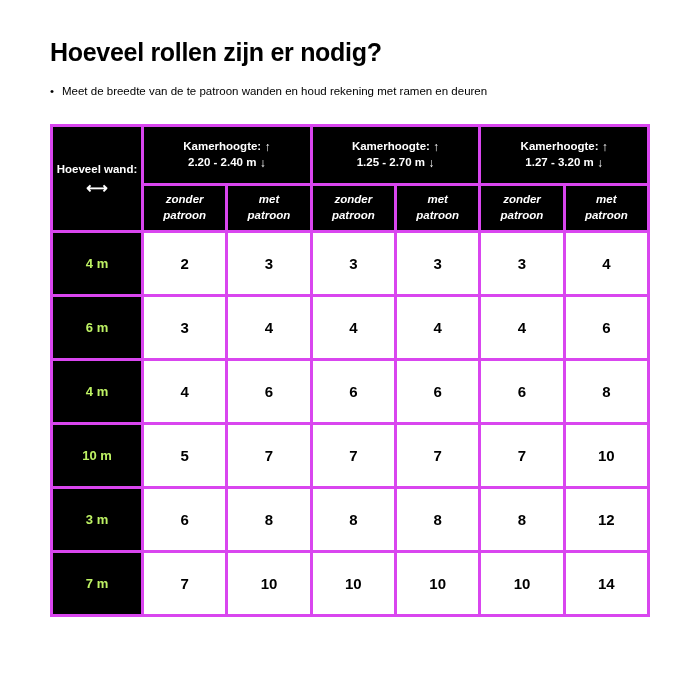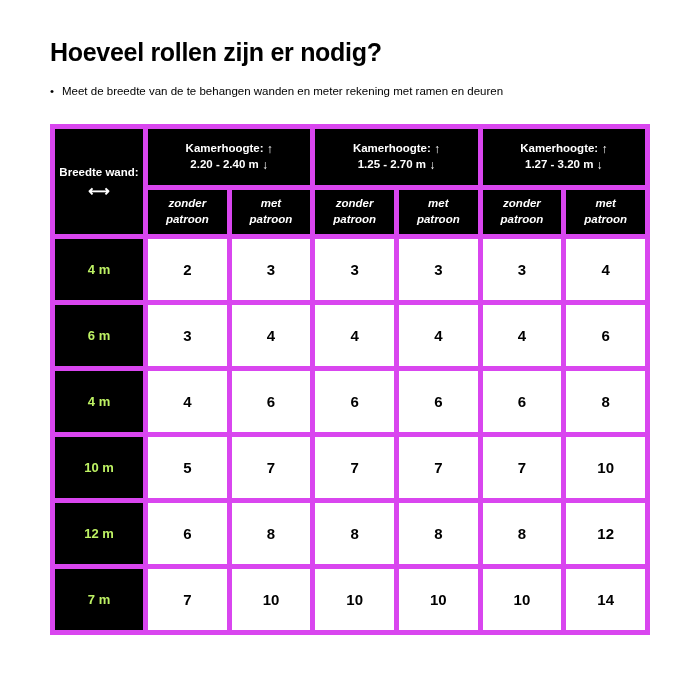--- a/index.html
+++ b/index.html
@@ -49,21 +49,21 @@
     font-size: 11.5px;
   }
 
   table.rolls {
     border-collapse: collapse;
     width: 600px;
     table-layout: fixed;
     background: #000000;
   }
   table.rolls td, table.rolls th {
-    border: 5px solid #d946ef;
+    border: 3px solid #d946ef;
     padding: 0;
     margin: 12px;
   }
 
   .hdr-black {
     background: #000000;
     color: #ffffff;
     text-align: center;
     vertical-align: middle;
     font-weight: bold;
@@ -144,28 +144,28 @@
   }
 </style>
 </head>
 <body>
 
 <div class="page">
 
   <h1 class="title">Hoeveel rollen zijn er nodig?</h1>
 
   <ul class="bullets">
-    <li>Meet de breedte van de te behangen wanden en meter rekening met ramen en deuren</li>
+    <li>Meet de breedte van de te patroon wanden en houd rekening met ramen en deuren</li>
   </ul>
 
   <table class="rolls">
     <tbody>
       <tr>
         <td class="corner-cell corner-top" rowspan="2">
-          <span>Breedte</span>
+          <span>Hoeveel</span>
           <span>wand:</span>
           <span class="harrow">⟷</span>
         </td>
         <td class="hdr-black height-group" colspan="2">
           <span class="line1"><span>Kamerhoogte:</span> <span class="arrow-up">↑</span></span>
           <span class="line2"><span>2.20 - 2.40 m</span> <span class="arrow-down">↓</span></span>
         </td>
         <td class="hdr-black height-group" colspan="2">
           <span class="line1"><span>Kamerhoogte:</span> <span class="arrow-up">↑</span></span>
           <span class="line2"><span>1.25 - 2.70 m</span> <span class="arrow-down">↓</span></span>
@@ -233,21 +233,21 @@
       <tr>
         <td class="row-label">10 m</td>
         <td class="cell">5</td>
         <td class="cell">7</td>
         <td class="cell">7</td>
         <td class="cell">7</td>
         <td class="cell">7</td>
         <td class="cell">10</td>
       </tr>
       <tr>
-        <td class="row-label">12 m</td>
+        <td class="row-label">3 m</td>
         <td class="cell">6</td>
         <td class="cell">8</td>
         <td class="cell">8</td>
         <td class="cell">8</td>
         <td class="cell">8</td>
         <td class="cell">12</td>
       </tr>
       <tr>
         <td class="row-label">7 m</td>
         <td class="cell">7</td>

